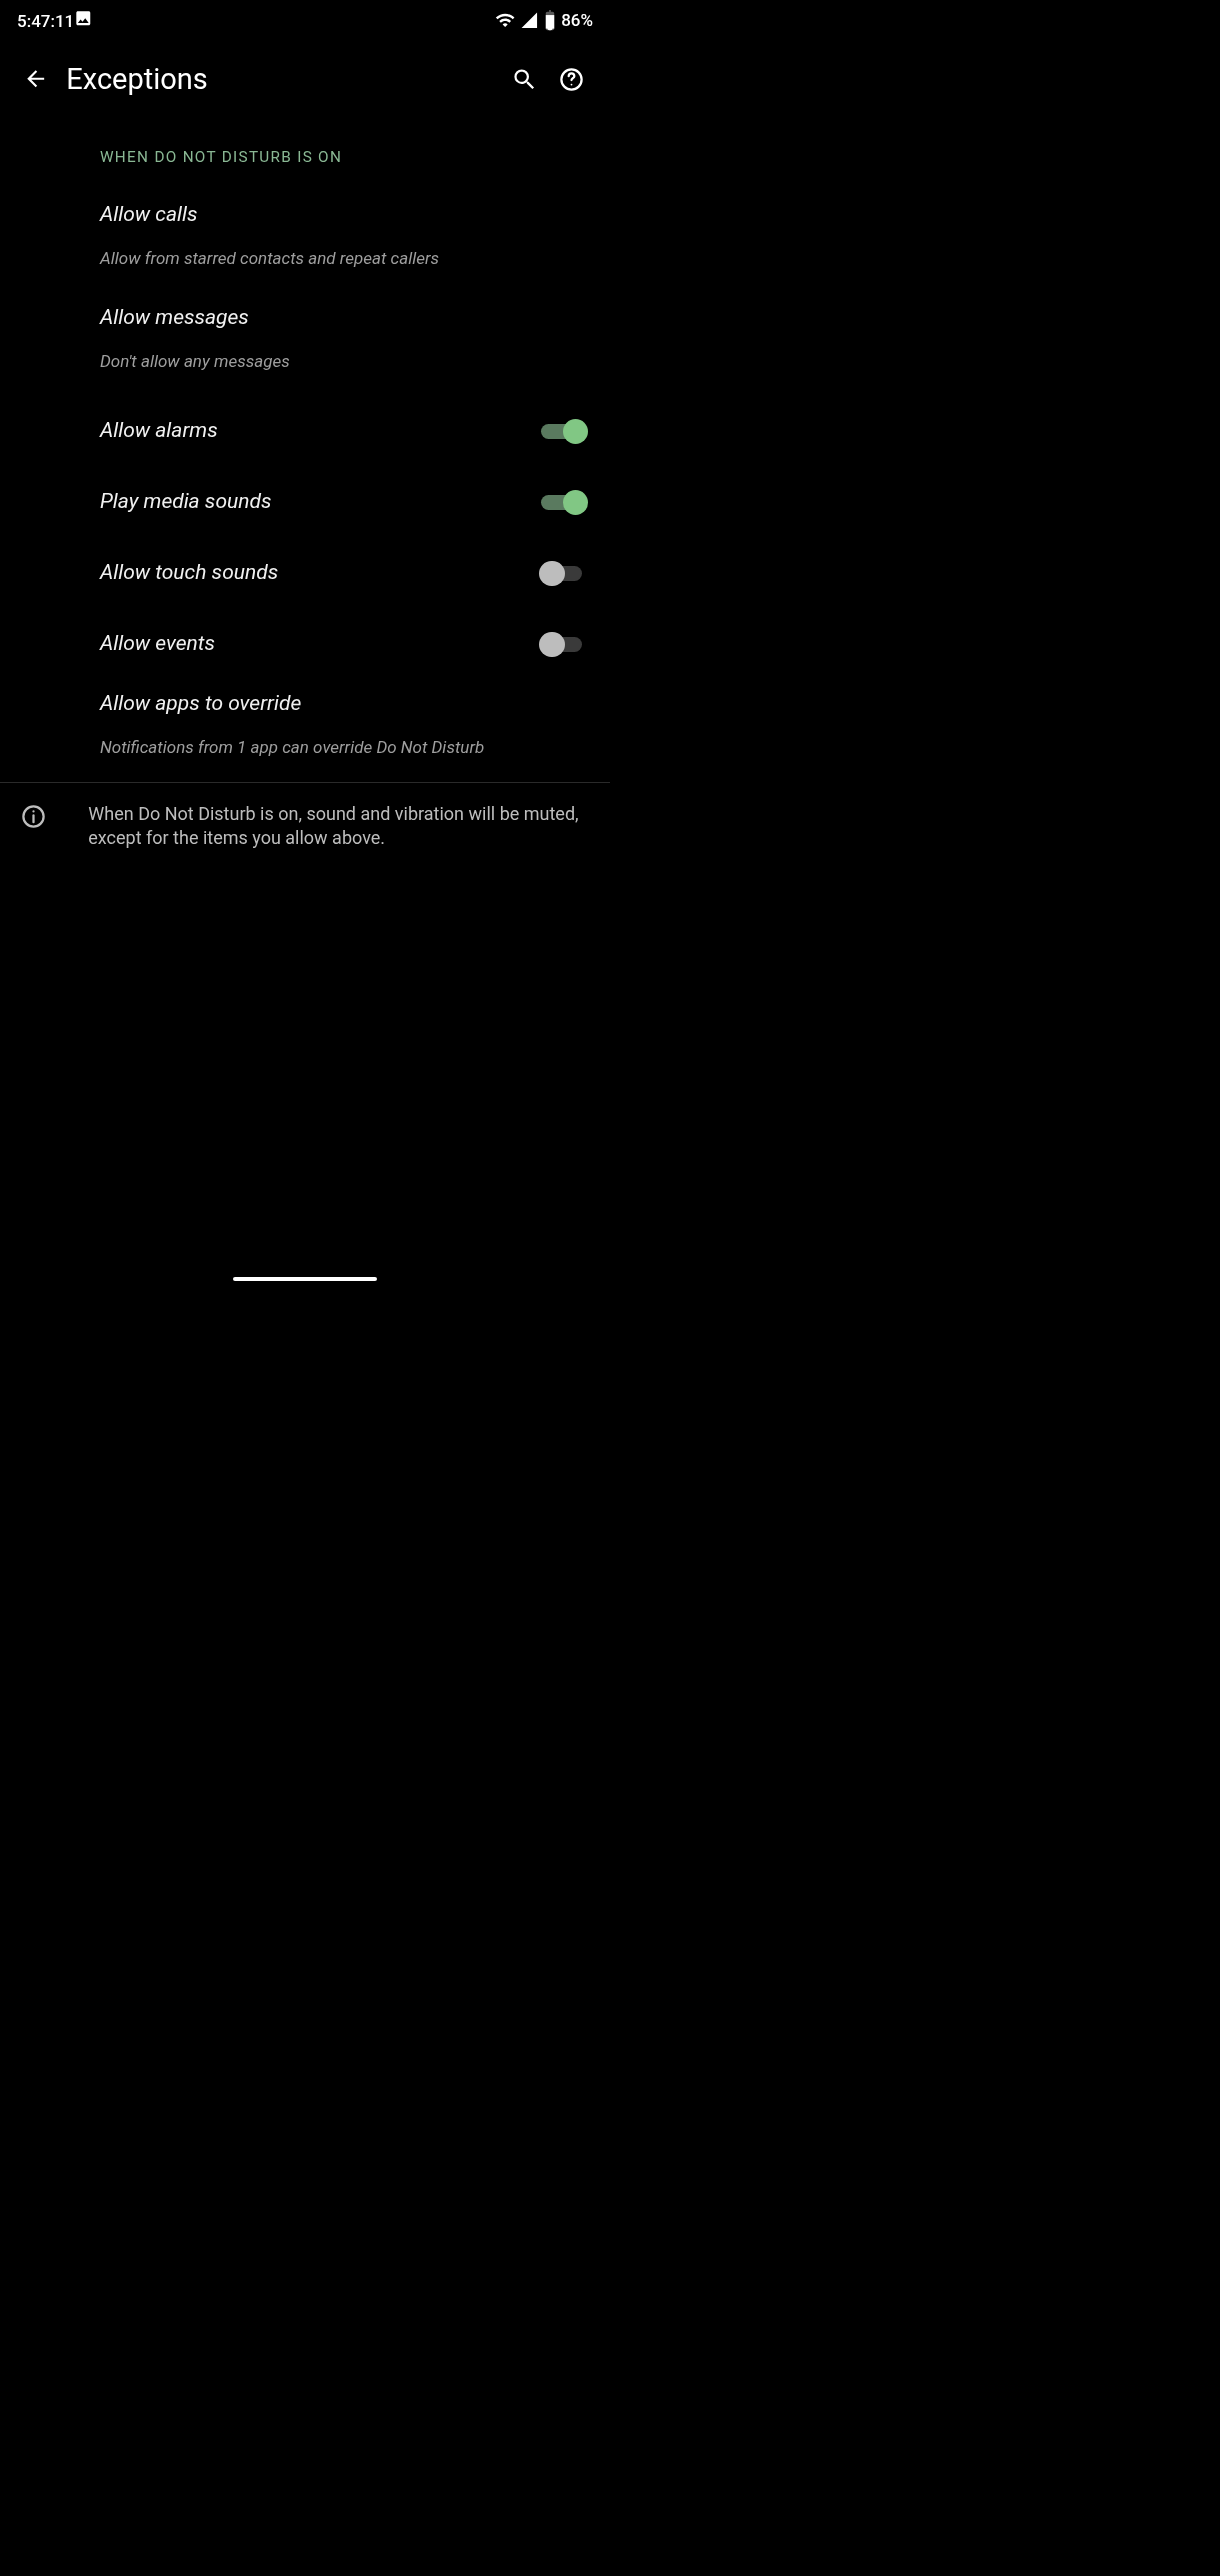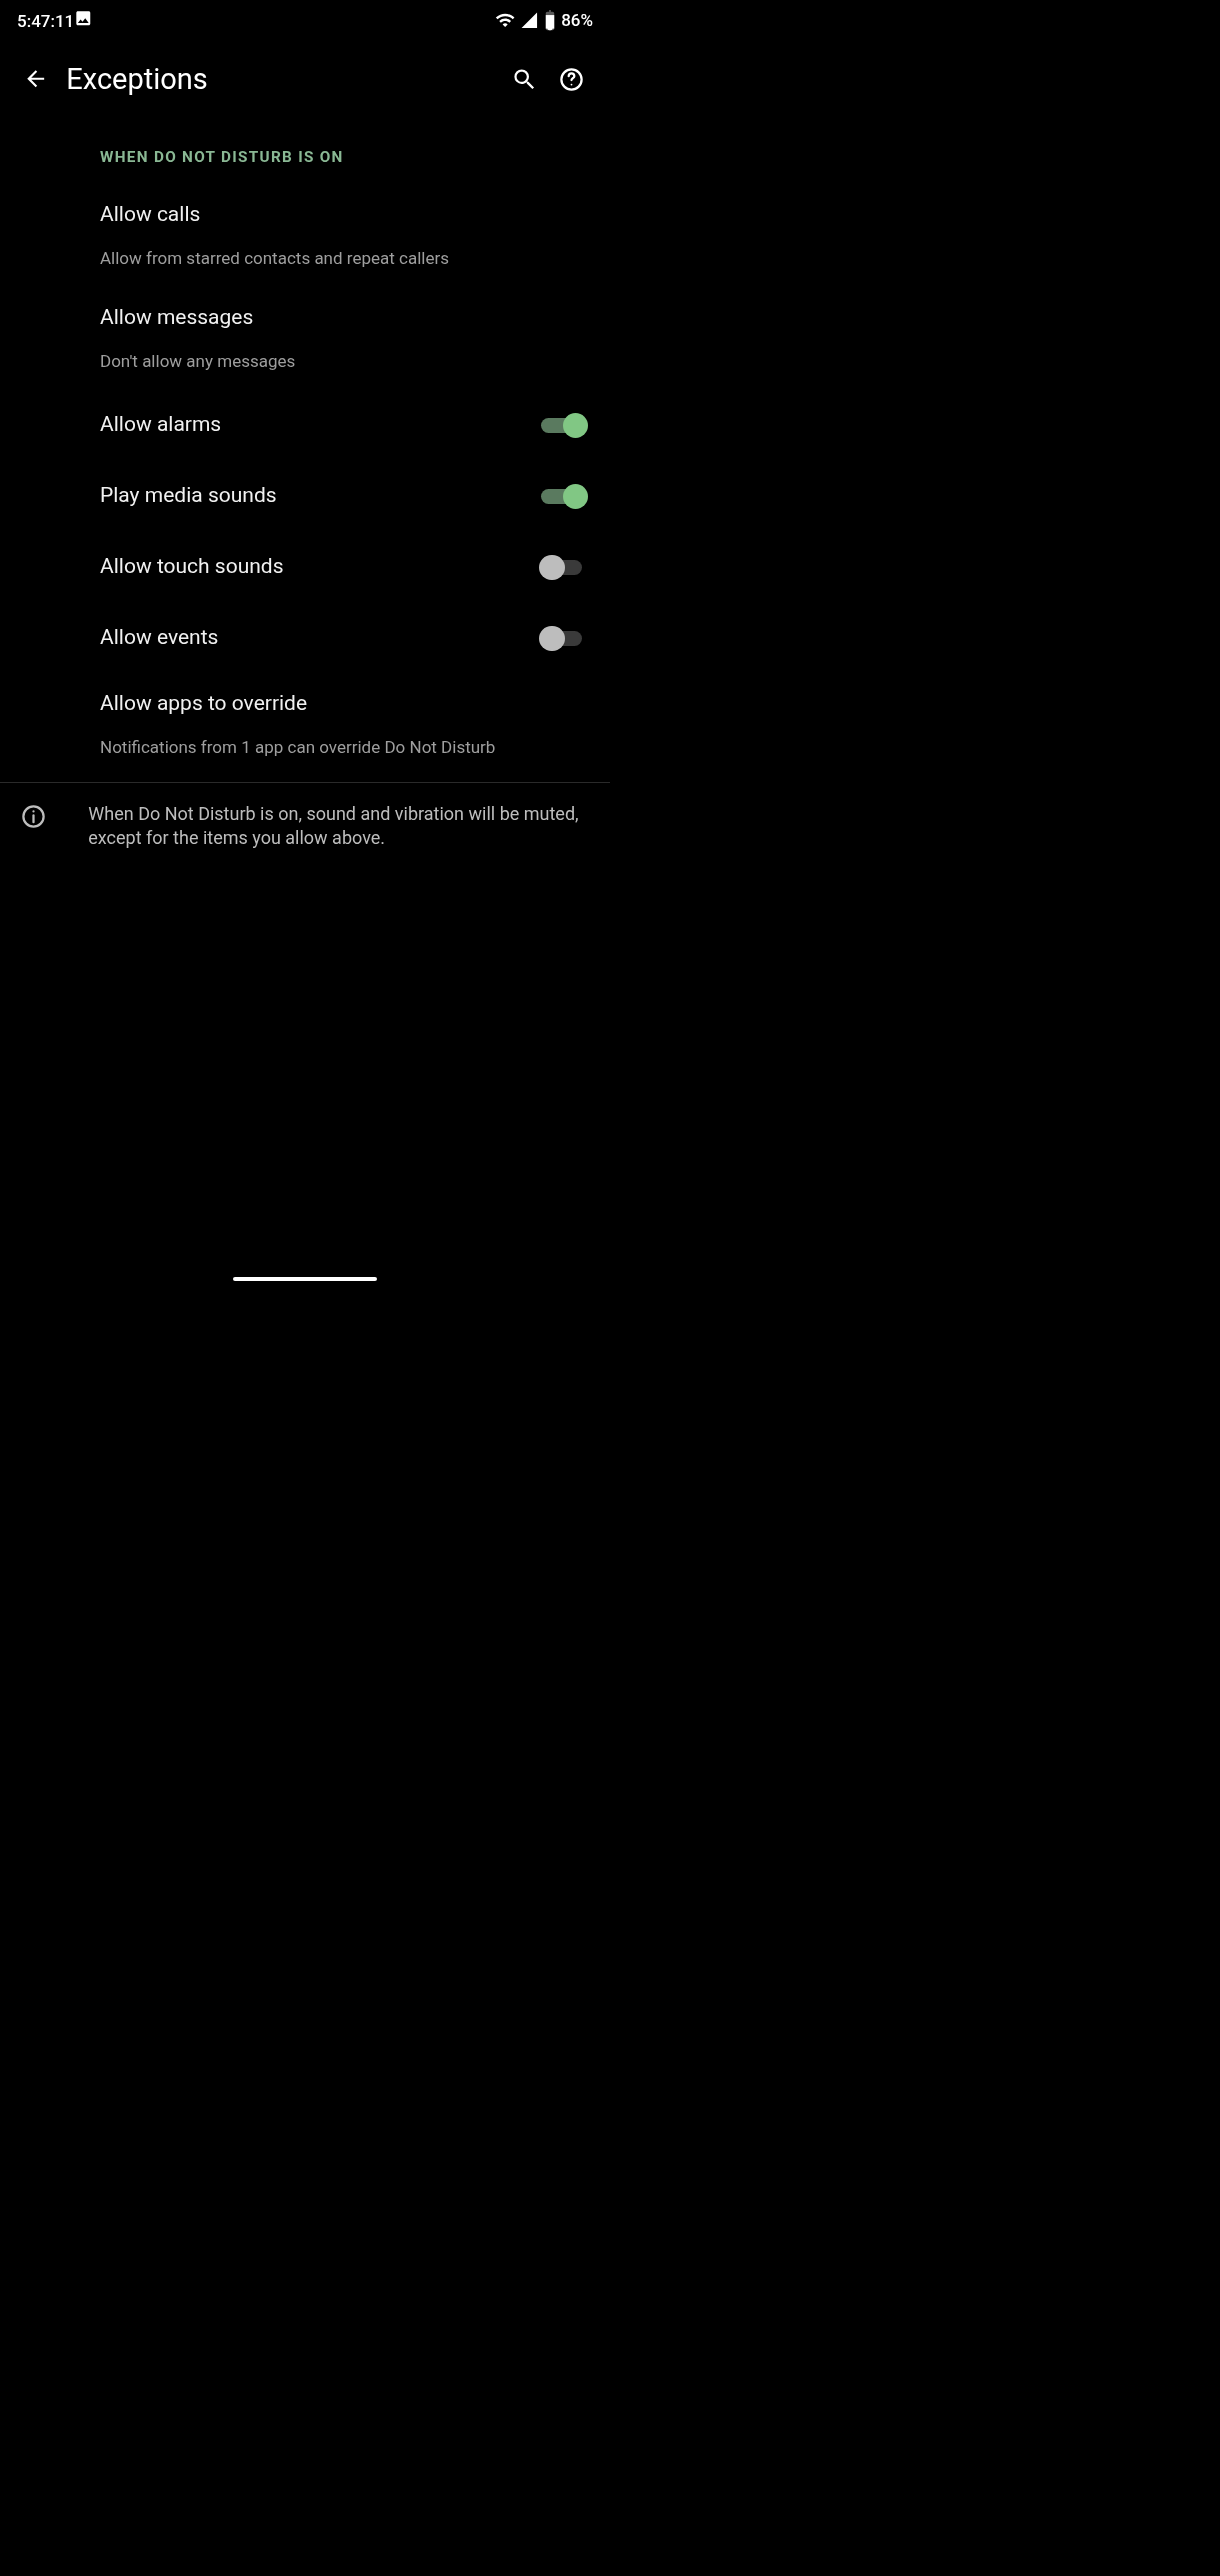--- a/index.html
+++ b/index.html
@@ -44,29 +44,30 @@
   .app-bar .action { width: 47px; height: 47px; display:flex; align-items:center; justify-content:center; }
 
   
   .content { padding-top: 30.5px; }
 
   .section-header {
     padding: 0 0 0 100px;
     font-size: 15.3px;
     letter-spacing: 1.3px;
     color: #8ab894;
-    font-weight: 700;
+    font-weight: 400;
     margin-bottom: 18.6px;
   }
 
   .pref {
     display: flex;
-    align-items: center;
+    align-items: flex-end;
     padding: 17px 22px 17px 100px;
     min-height: 71px;
+    font-style: italic;
   }
   .pref .text { flex: 1; }
   .pref .title-text {
     font-size: 21px;
     color: #f1f1f1;
     line-height: 1.25;
   }
   .pref .summary {
     font-size: 17px;
     color: #9e9e9e;

